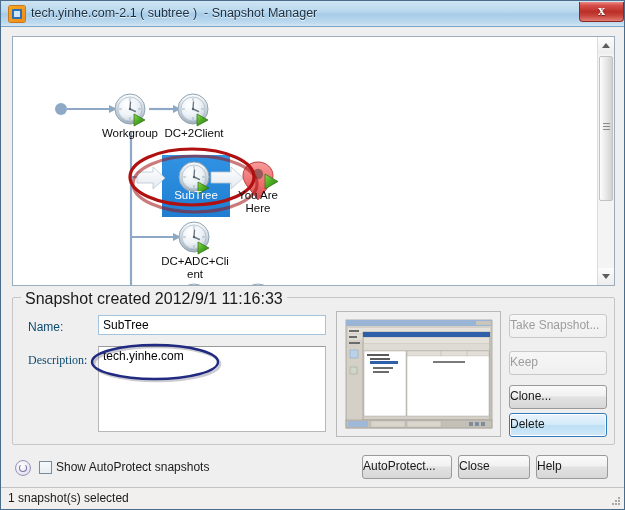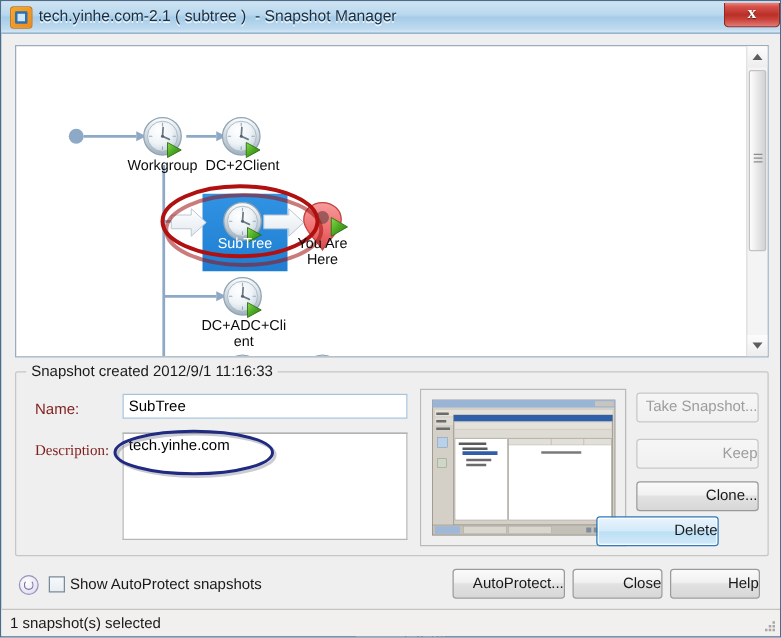--- a/index.html
+++ b/index.html
@@ -173,27 +173,27 @@
     width: 603px; height: 148px;
     box-sizing: border-box;
     border: 1px solid #c6c6c6;
     border-radius: 2px;
   }
   #details-legend {
     position: absolute;
     left: 20px; top: 289px;
     background: #f0efef;
     padding: 0 4px;
-    font-size: 12px;
+    font-size: 16px;
     color: #1a1a1a;
   }
   .field-label {
     position: absolute;
     font-size: 12px;
-    color: #7f1d1d;
+    color: #0c4a6e;
   }
   #name-label { left: 27px; top: 319px; }
   #desc-label { left: 27px; top: 352px; font-family: Liberation Serif, serif; }
 
   #name-input {
     position: absolute;
     left: 97px; top: 314px;
     width: 228px; height: 20px;
     box-sizing: border-box;
     border: 1px solid #a5c4dc;
@@ -231,21 +231,21 @@
     overflow: hidden;
   }
   #thumb-wrap svg { display:block; }
 
   
   .btn {
     position: absolute;
     box-sizing: border-box;
     font-family: "Liberation Sans", sans-serif;
     font-size: 12px;
-    text-align: right;
+    text-align: left;
     border-radius: 3px;
     cursor: pointer;
     border: 1px solid #9a9a9a;
     background: linear-gradient(to bottom,#fafafa 0%,#f1f1f1 45%,#e2e2e2 50%,#d7d7d7 100%);
     color: #1a1a1a;
     line-height: 21px;
   }
   .btn.disabled {
     color: #9d9d9d;
     border-color: #c8c8c8;
@@ -253,21 +253,21 @@
     cursor: default;
   }
   .btn.default-focus {
     border: 1px solid #2f7bbd;
     background: linear-gradient(to bottom,#eaf4fd 0%,#d4eaf9 48%,#bcdff5 52%,#d2e9f8 100%);
     box-shadow: inset 0 0 0 1px #ffffff;
   }
   #btn-take  { left: 508px; top: 313px; width: 98px; height: 24px; }
   #btn-keep  { left: 508px; top: 350px; width: 98px; height: 24px; }
   #btn-clone { left: 508px; top: 384px; width: 98px; height: 24px; }
-  #btn-delete{ left: 476px; top: 412px; width: 98px; height: 24px; }
+  #btn-delete{ left: 508px; top: 412px; width: 98px; height: 24px; }
 
   
   #autoprotect-icon {
     position: absolute;
     left: 14px; top: 459px;
     width: 16px; height: 16px;
     border-radius: 50%;
     border: 1px solid #9a92bd;
     background: radial-gradient(circle at 40% 35%, #ffffff 0%, #e9e8f2 60%, #d4d2e4 100%);
     box-sizing: border-box;

